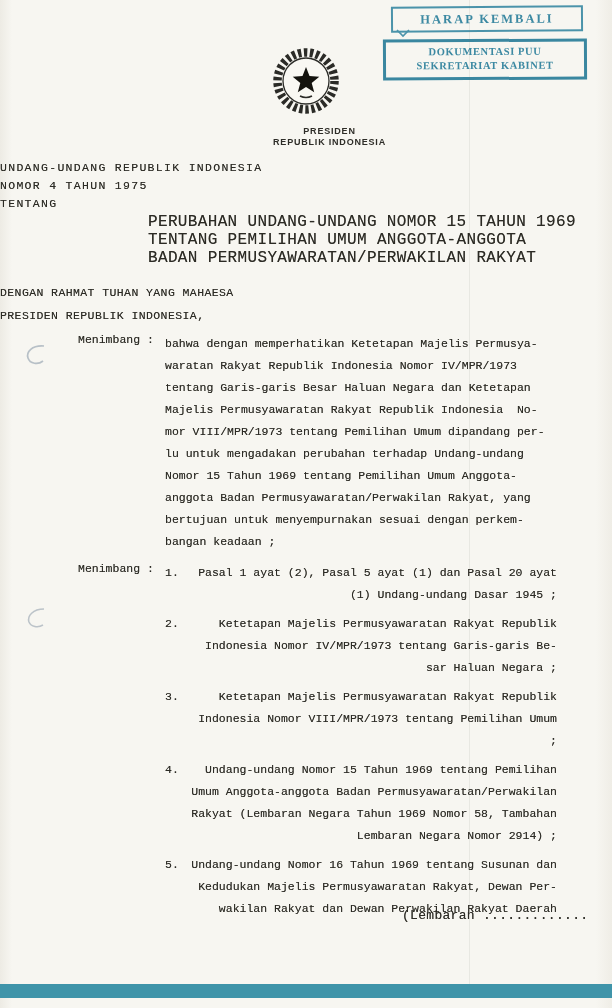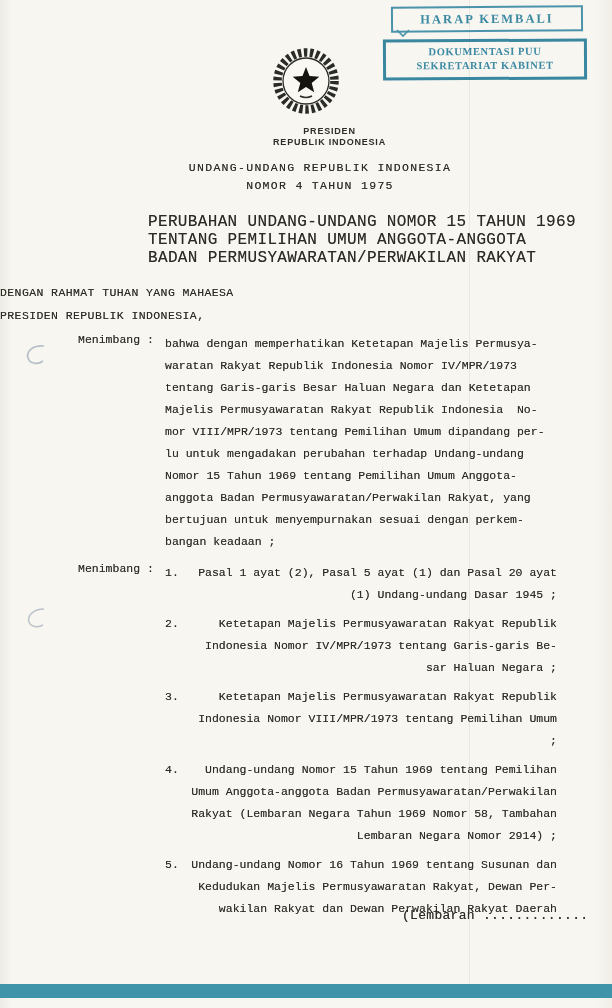--- a/index.html
+++ b/index.html
@@ -45,21 +45,21 @@
     position:absolute; top:126px; left:0; right:0;
     text-align:center;
     font-family:"Liberation Sans","DejaVu Sans",sans-serif;
     font-weight:700; font-size:9px; line-height:11px;
     letter-spacing:0.8px; color:#2e2d28;padding-left:47px;
   }
 
   
   .title-center {
     position:absolute; top:159px; left:0; right:0;
-    text-align:center; font-size:11.5px; line-height:18px; letter-spacing:1.3px;margin-left:28px;
+    font-size:11.5px; line-height:18px; letter-spacing:1.3px;
   }
   .title-left {
     position:absolute; top:213px; left:148px;
     font-size:16px; line-height:18px; letter-spacing:0.35px;
   }
   .preamble {
     position:absolute; top:281px; left:0; right:0;
     text-align:left; font-size:11.5px; line-height:23px; letter-spacing:0.4px;
   }
 
@@ -103,20 +103,21 @@
   </svg>
 
   <div class="letterhead">
     <div>PRESIDEN</div>
     <div>REPUBLIK INDONESIA</div>
   </div>
 
   <div class="title-center ink">
     <div>UNDANG-UNDANG REPUBLIK INDONESIA</div>
     <div>NOMOR  4  TAHUN 1975</div>
+    <div>TENTANG</div>
   </div>
   <div class="title-left ink">
     <div>PERUBAHAN UNDANG-UNDANG NOMOR 15 TAHUN 1969</div>
     <div>TENTANG PEMILIHAN UMUM  ANGGOTA-ANGGOTA</div>
     <div>BADAN PERMUSYAWARATAN/PERWAKILAN RAKYAT</div>
   </div>
   <div class="preamble ink">
     <div>DENGAN RAHMAT TUHAN YANG MAHAESA</div>
     <div>PRESIDEN REPUBLIK INDONESIA,</div>
   </div>

